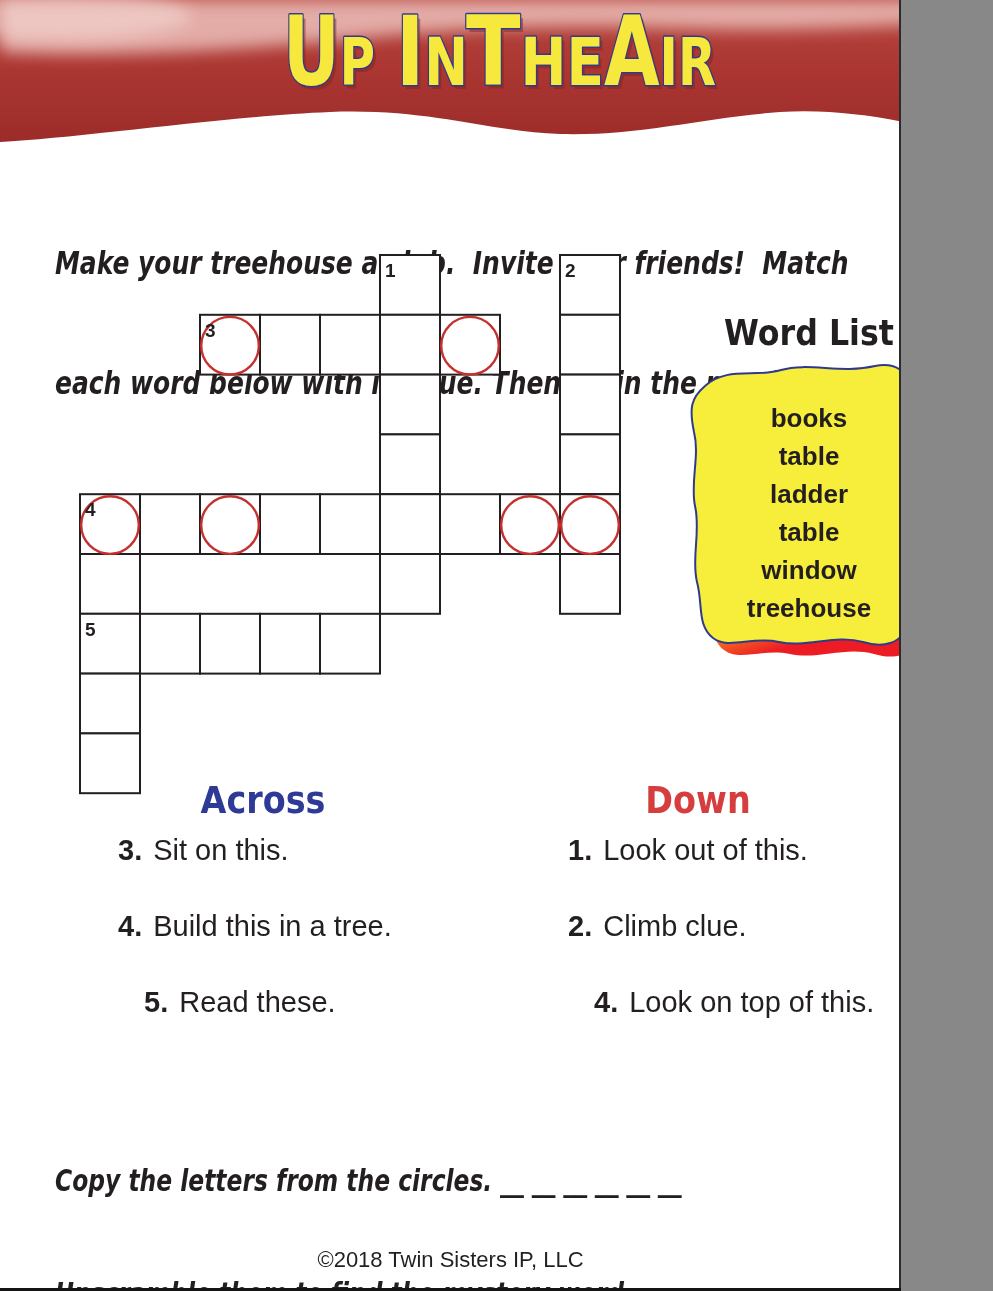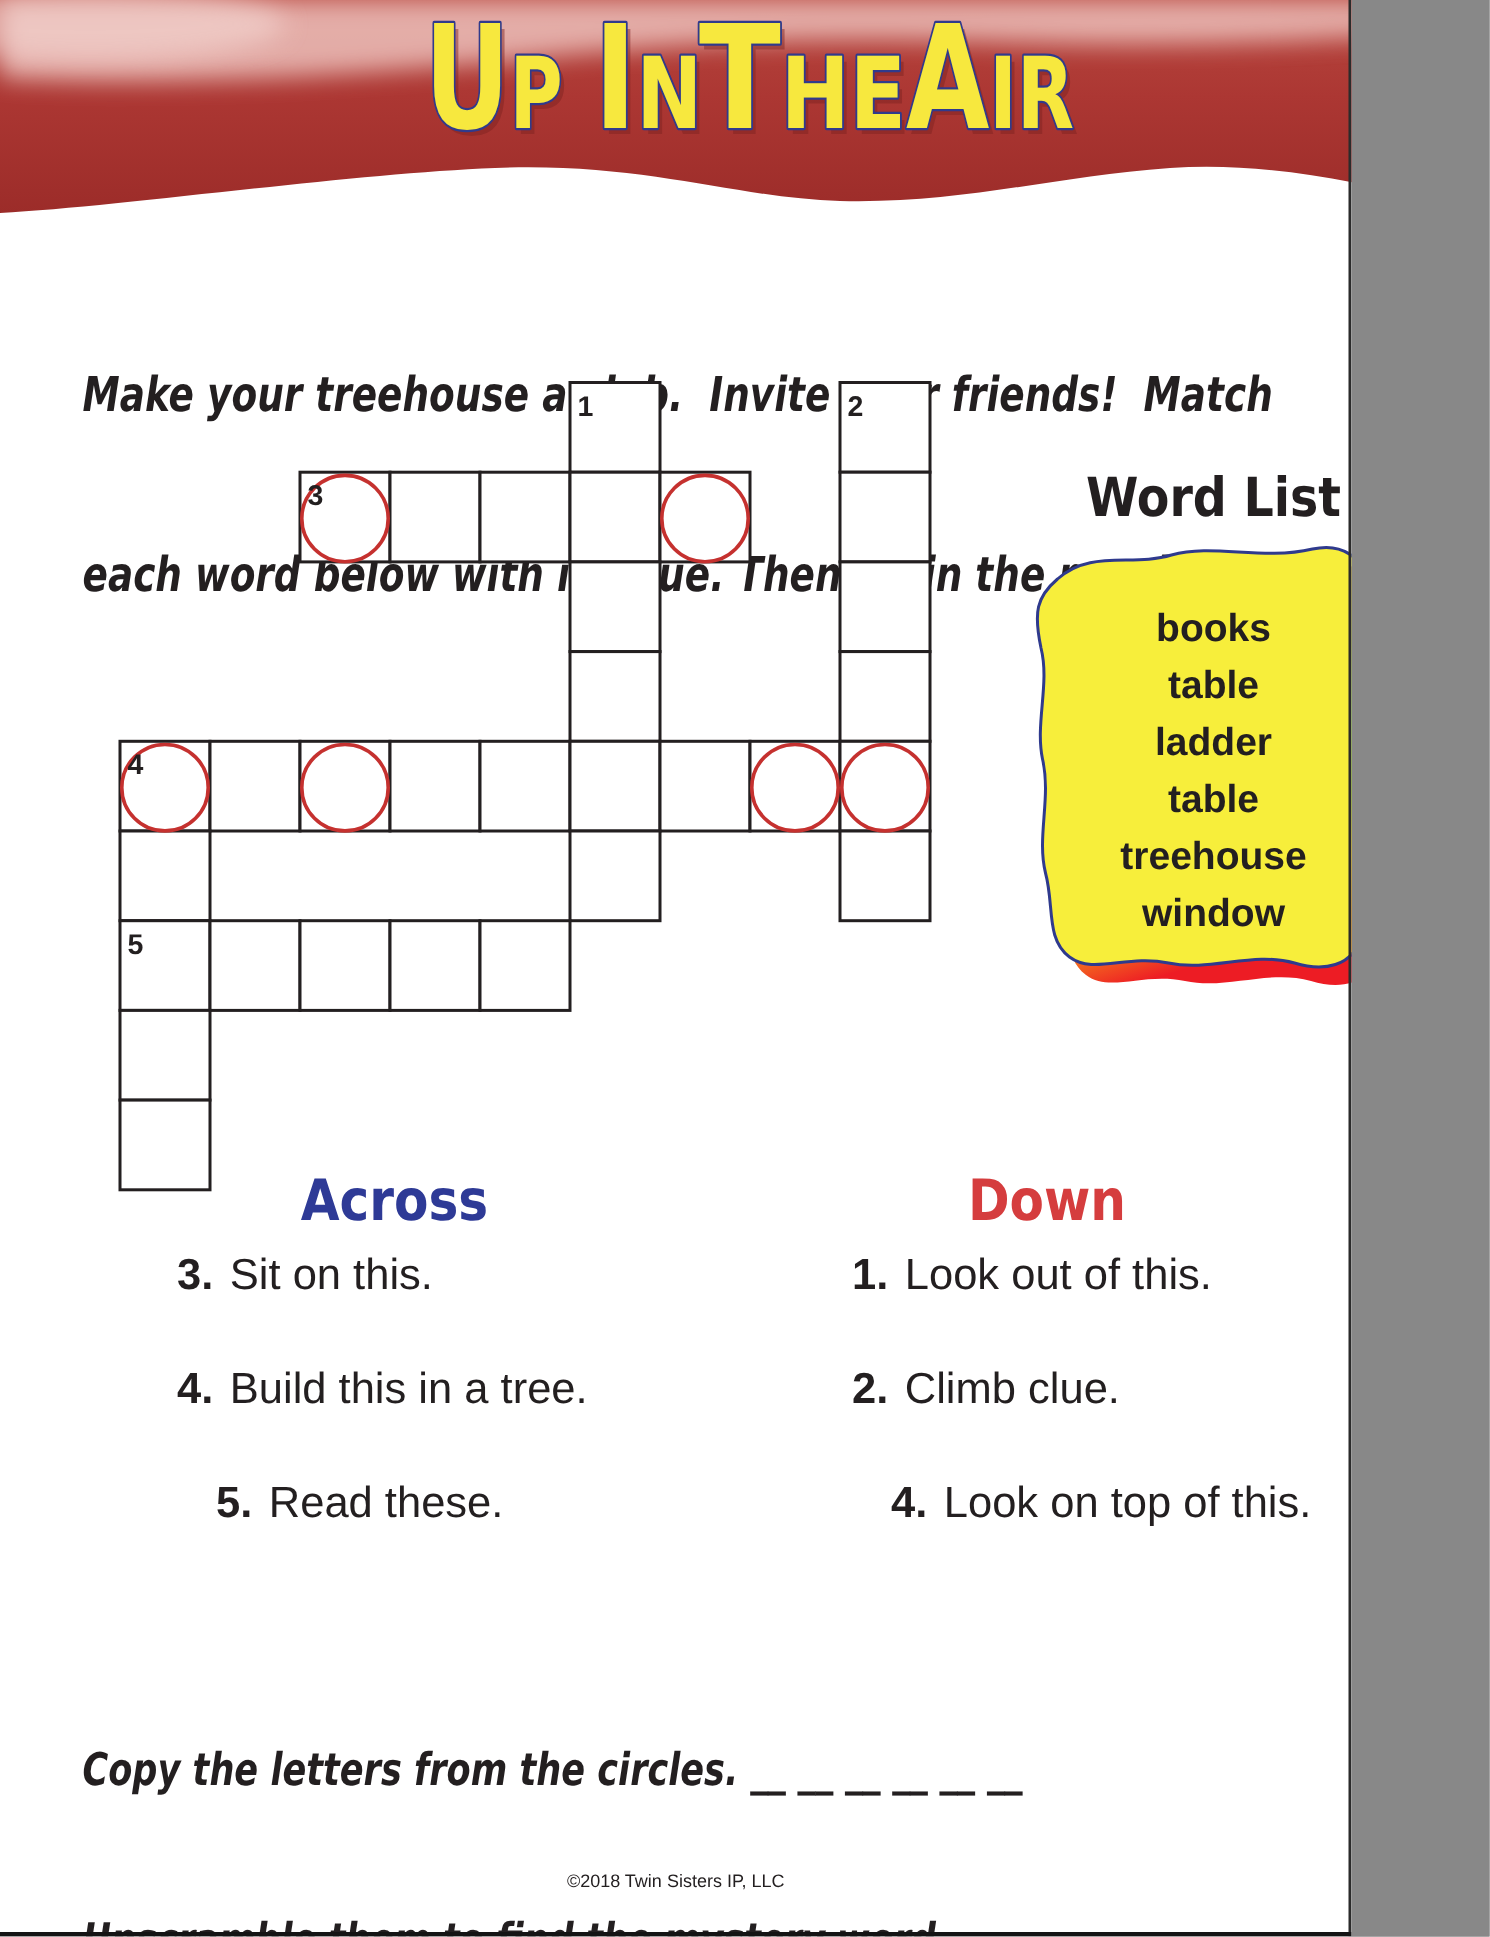--- a/index.html
+++ b/index.html
@@ -58,21 +58,21 @@
   .row3{top:986px;margin-left:26px;}
 
   .bottom-text{
     position:absolute;left:55px;top:1087px;
     font-size:30px;line-height:37.5px;font-style:italic;
     white-space:pre;transform:scale(0.78,1);transform-origin:left top;
   }
 
   .footer{
     position:absolute;left:0;top:1247px;width:100%;text-align:center;
-    font-size:12px;color:#231f20;
+    font-size:22px;color:#231f20;
   }
 </style>
 </head>
 <body>
 
 <div class="page">
 
   <svg class="banner-svg" width="993" height="192" viewBox="0 0 993 192">
     <defs>
       <linearGradient id="redGrad" x1="0" y1="0" x2="0" y2="1">
@@ -176,22 +176,22 @@
            C18,274 24,252 18,230 C12,206 22,180 16,154 C11,130 21,104 15,80
            C10,56 12,46 26,34 Z" fill="#f7ee3b" stroke="#2f3a8d" stroke-width="2"></path>
     </g>
   </svg>
 
   <div class="wordlist-words">
     <div>books</div>
     <div>table</div>
     <div>ladder</div>
     <div>table</div>
+    <div>window</div>
     <div>treehouse</div>
-    <div>window</div>
   </div>
 
   <div class="comic section-title across-title">Across</div>
   <div class="comic section-title down-title">Down</div>
 
   <div class="clue ac row1">
     <span class="num">3.</span><span>Sit on this.</span>
   </div>
   <div class="clue ac row2">
     <span class="num">4.</span><span>Build this in a tree.</span>

